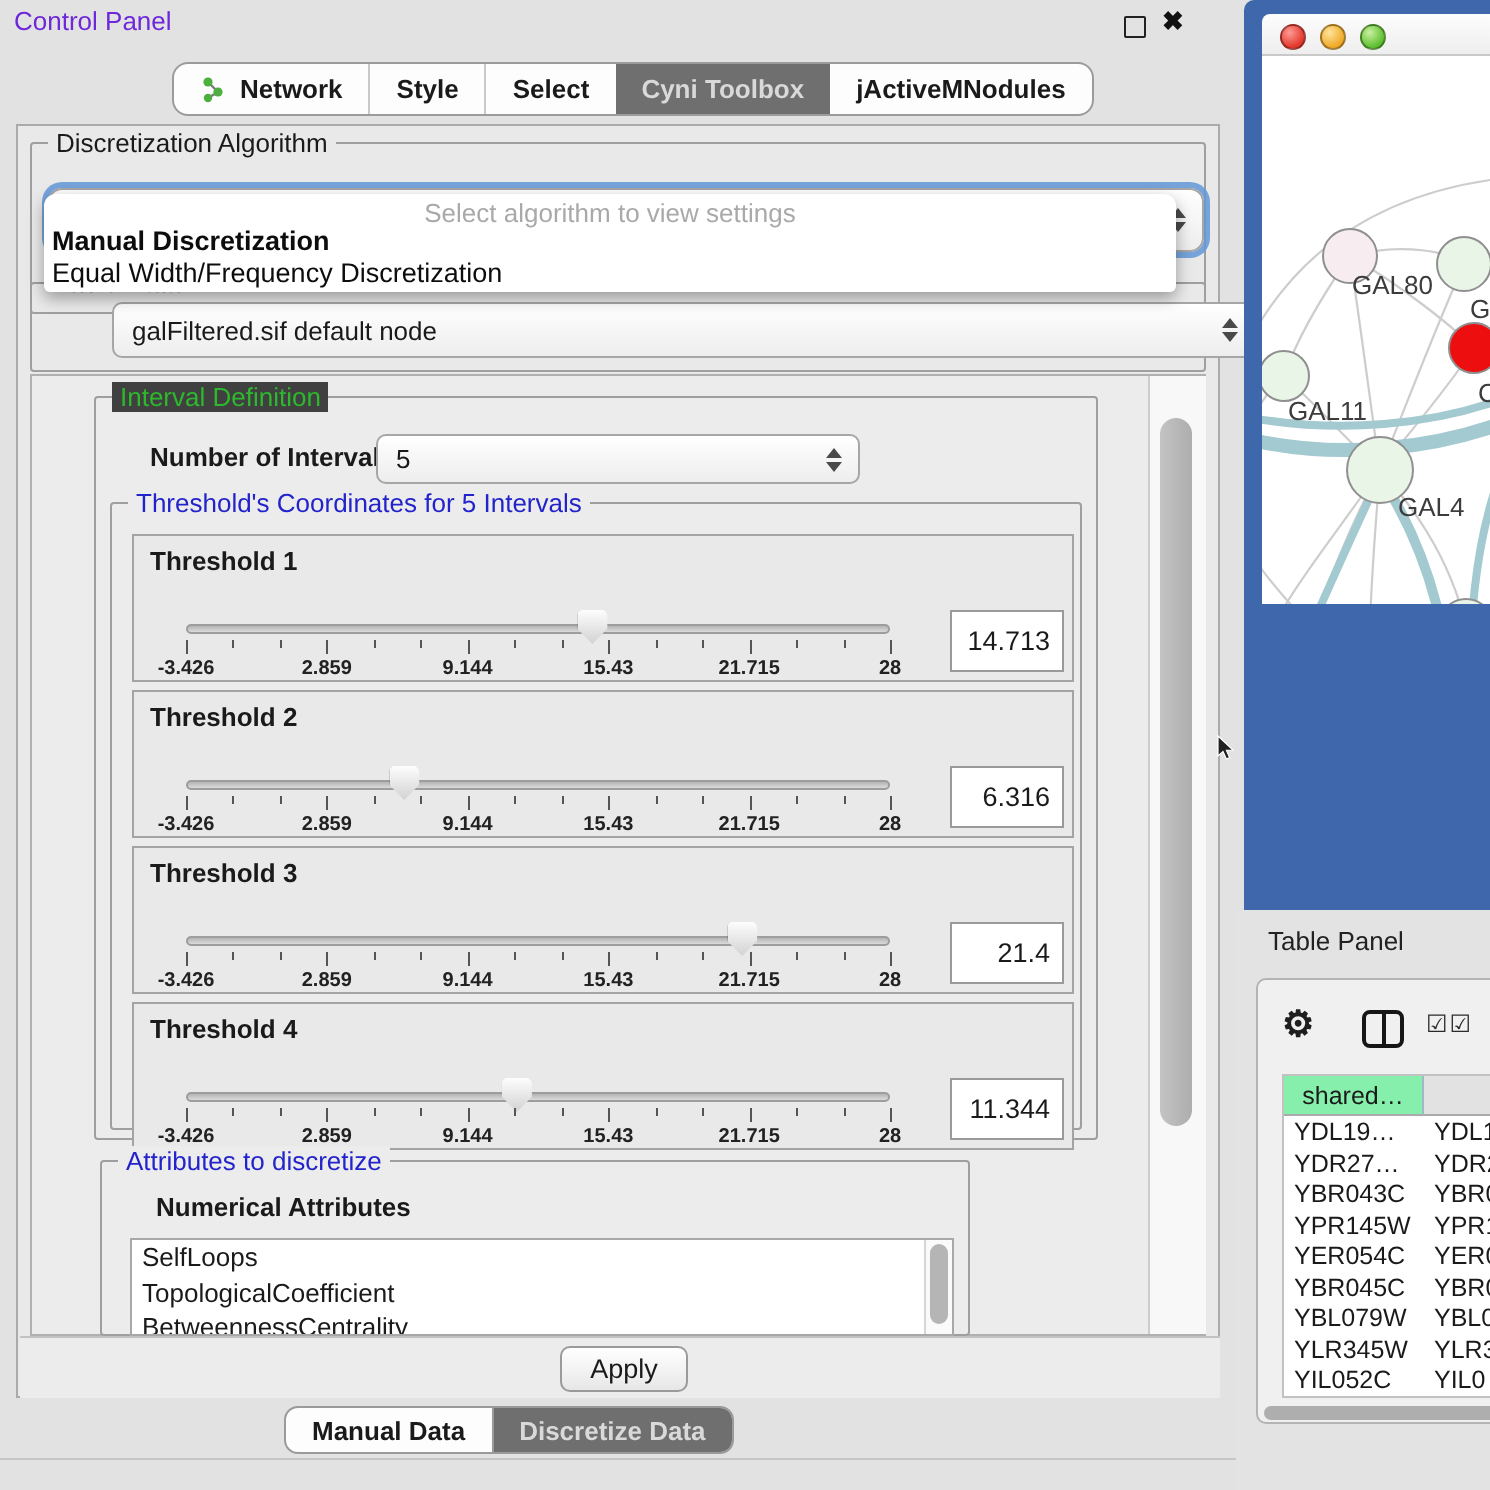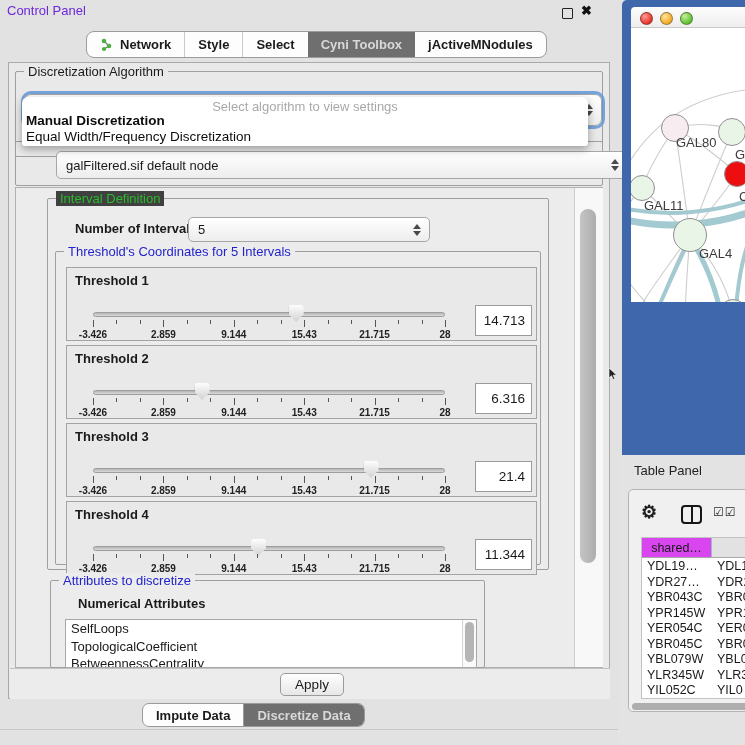--- a/index.html
+++ b/index.html
@@ -98,21 +98,21 @@
   .tp-area { position:absolute; left:618px; top:455px; width:127px; height:290px; background:#e3e3e3; }
   .tp-title { position:absolute; left:16px; top:8px; font-size:13px; color:#222; }
   .tp-card { position:absolute; left:10px; top:34px; width:130px; height:223px; background:#f0f0f0;
     border:1px solid #b4b4b4; border-radius:5px; overflow:hidden; }
   .gear { position:absolute; left:12px; top:11px; font-size:18px; font-weight:bold; color:#1e1e1e; }
   .split-ic { position:absolute; left:52px; top:15px; width:21px; height:19px; border:2px solid #161616; border-radius:4px; }
   .split-ic:after { content:""; position:absolute; left:7.5px; top:0; bottom:0; width:2px; background:#161616; }
   .checks { position:absolute; left:84px; top:15px; font-size:12px; letter-spacing:1px; color:#2a2a2a; }
   .tp-body { position:absolute; left:12px; top:47px; width:150px; height:162px; background:#fff; border:1px solid #c2c2c2; }
   .tp-head { position:absolute; left:0; top:0; height:20px; display:flex; width:150px; }
-  .tp-head .c1 { width:70px; background:#d946ef; border-right:1px solid #9fb9c6; text-align:center;
+  .tp-head .c1 { width:70px; background:#86efac; border-right:1px solid #9fb9c6; text-align:center;
     font-size:12.5px; line-height:20px; border-bottom:1px solid #aaa; }
   .tp-head .c2 { width:80px; background:#e2e2e2; text-align:center; font-size:12.5px; line-height:20px; border-bottom:1px solid #aaa; }
   .tp-rows { position:absolute; left:0; top:21px; width:150px; }
   .tp-row { display:flex; height:15.5px; font-size:12.5px; line-height:15.5px; }
   .tp-row .c1 { width:70px; padding-left:5px; white-space:nowrap; overflow:hidden; }
   .tp-row .c2 { width:80px; padding-left:5px; white-space:nowrap; overflow:hidden; }
   .hthumb { position:absolute; left:3px; top:213px; width:140px; height:7px; border-radius:4px; background:#aeaeae; }
 
   .cursor { position:absolute; left:608px; top:367px; width:10px; height:14px; z-index:50; }
 </style>
@@ -361,21 +361,21 @@
         </div>
     </div>
 
     <div class="apply-row">
       <div class="btn">Apply</div>
     </div>
   </div>
 
   <div class="bottom-tabs">
     <div class="tab">
-        <span>Impute Data</span>
+        <span>Manual Data</span>
       </div>
     <div class="tab sel sep">
         <span>Discretize Data</span>
       </div>
   </div>
   <div class="footer-line"></div>
 
   <div class="net-frame">
     <div class="net-titlebar">
       <span class="light red"></span>

